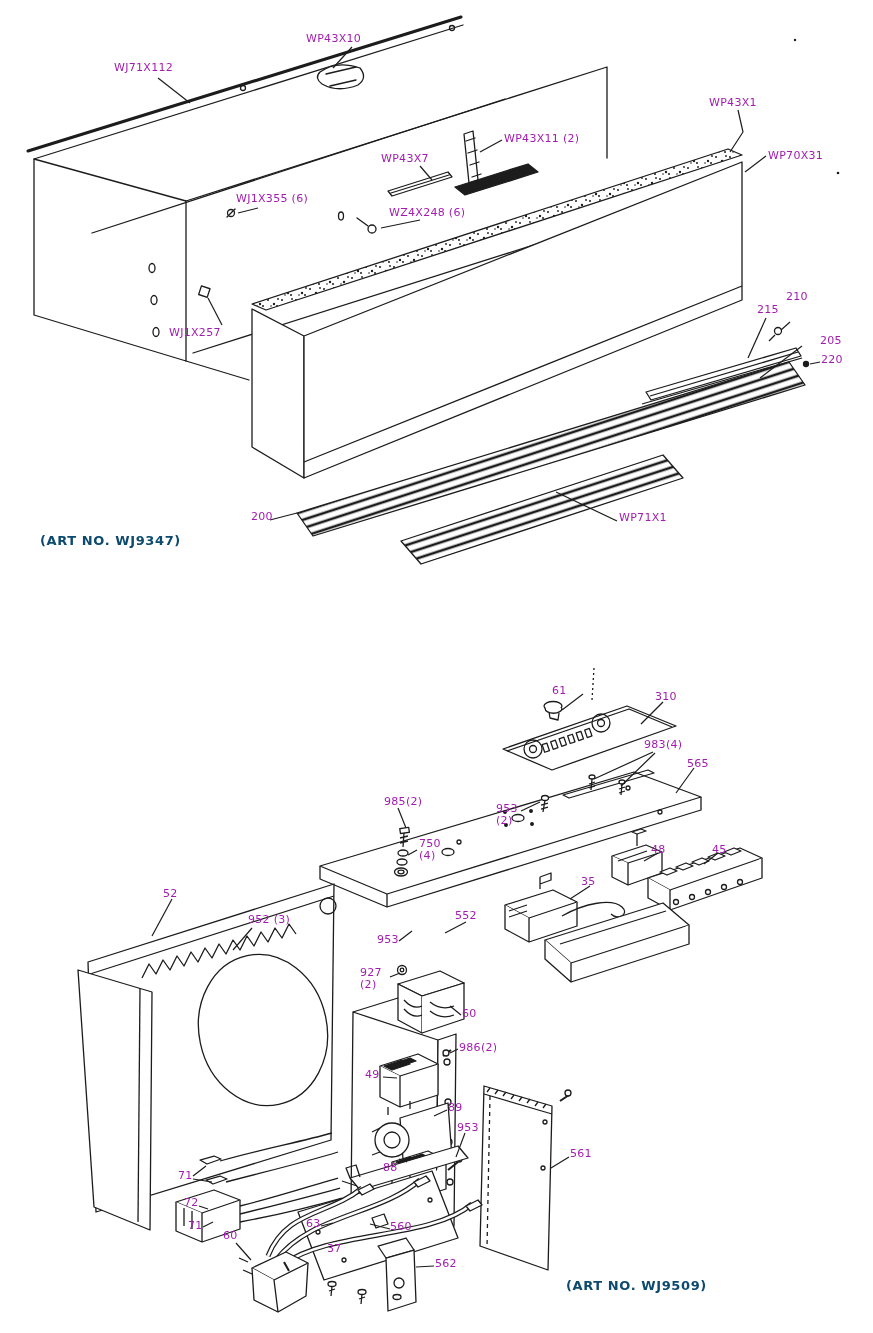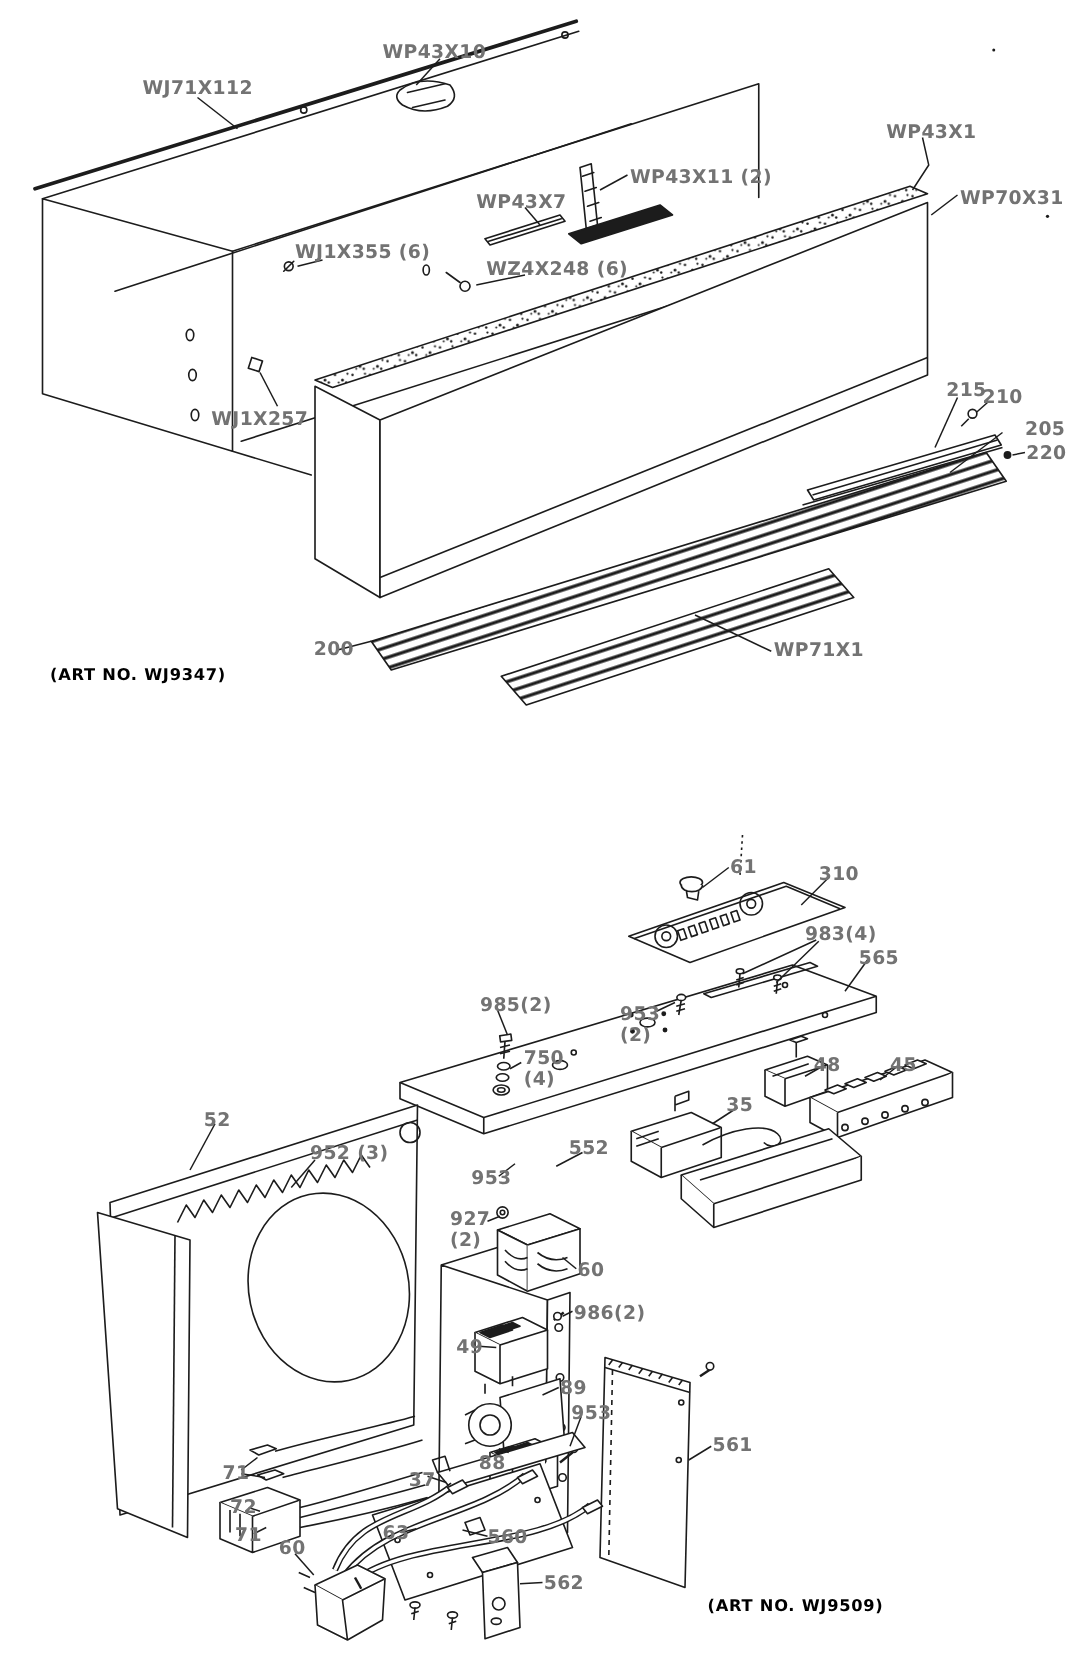--- a/index.html
+++ b/index.html
@@ -1,21 +1,21 @@
 <!DOCTYPE html>
 <html><head>
 <meta charset="utf-8">
 <style>
   html,body{margin:0;padding:0;background:#ffffff;}
   .canvas{position:relative;width:873px;height:1333px;background:#ffffff;overflow:hidden;
           font-family:"DejaVu Sans",sans-serif;}
   .canvas svg{position:absolute;left:0;top:0;}
-  .lbl{position:absolute;font-weight:700;font-size:15px;line-height:1.12;color:#737373;
+  .lbl{position:absolute;font-weight:400;font-size:11px;line-height:1.12;color:#a21caf;
        white-space:pre-line;letter-spacing:.3px;}
-  .artno{position:absolute;font-weight:700;font-size:13px;color:#000000;letter-spacing:.6px;}
+  .artno{position:absolute;font-weight:700;font-size:13px;color:#0c4a6e;letter-spacing:.6px;}
 </style>
 </head>
 <body>
 
 <div class="canvas">
 
 <svg width="873" height="1333" viewBox="0 0 873 1333">
   <defs>
     <pattern id="slats" width="8" height="8" patternUnits="userSpaceOnUse" patternTransform="rotate(72)">
       <rect width="8" height="8" fill="#ffffff"></rect>
@@ -353,28 +353,28 @@
   <span class="lbl" style="left:306px;top:33px">WP43X10</span>
   <span class="lbl" style="left:114px;top:62px">WJ71X112</span>
   <span class="lbl" style="left:504px;top:133px">WP43X11 (2)</span>
   <span class="lbl" style="left:709px;top:97px">WP43X1</span>
   <span class="lbl" style="left:768px;top:150px">WP70X31</span>
   <span class="lbl" style="left:381px;top:153px">WP43X7</span>
   <span class="lbl" style="left:236px;top:193px">WJ1X355 (6)</span>
   <span class="lbl" style="left:389px;top:207px">WZ4X248 (6)</span>
   <span class="lbl" style="left:169px;top:327px">WJ1X257</span>
   <span class="lbl" style="left:757px;top:304px">215</span>
-  <span class="lbl" style="left:786px;top:309px">210</span>
+  <span class="lbl" style="left:786px;top:291px">210</span>
   <span class="lbl" style="left:820px;top:335px">205</span>
   <span class="lbl" style="left:821px;top:354px">220</span>
   <span class="lbl" style="left:251px;top:511px">200</span>
   <span class="lbl" style="left:619px;top:512px">WP71X1</span>
   <span class="artno" style="left:40px;top:533px">(ART NO. WJ9347)</span>
 
-  <span class="lbl" style="left:584px;top:685px">61</span>
+  <span class="lbl" style="left:552px;top:685px">61</span>
   <span class="lbl" style="left:655px;top:691px">310</span>
   <span class="lbl" style="left:644px;top:739px">983(4)</span>
   <span class="lbl" style="left:687px;top:758px">565</span>
   <span class="lbl" style="left:384px;top:796px">985(2)</span>
   <span class="lbl" style="left:496px;top:803px">953
 (2)</span>
   <span class="lbl" style="left:419px;top:838px">750
 (4)</span>
   <span class="lbl" style="left:651px;top:844px">48</span>
   <span class="lbl" style="left:712px;top:844px">45</span>
@@ -387,21 +387,21 @@
 (2)</span>
   <span class="lbl" style="left:462px;top:1008px">60</span>
   <span class="lbl" style="left:459px;top:1042px">986(2)</span>
   <span class="lbl" style="left:365px;top:1069px">49</span>
   <span class="lbl" style="left:448px;top:1102px">89</span>
   <span class="lbl" style="left:457px;top:1122px">953</span>
   <span class="lbl" style="left:383px;top:1162px">88</span>
   <span class="lbl" style="left:178px;top:1170px">71</span>
   <span class="lbl" style="left:184px;top:1197px">72</span>
   <span class="lbl" style="left:188px;top:1220px">71</span>
-  <span class="lbl" style="left:327px;top:1176px">37</span>
+  <span class="lbl" style="left:327px;top:1243px">37</span>
   <span class="lbl" style="left:306px;top:1218px">63</span>
   <span class="lbl" style="left:223px;top:1230px">60</span>
   <span class="lbl" style="left:390px;top:1221px">560</span>
   <span class="lbl" style="left:435px;top:1258px">562</span>
   <span class="lbl" style="left:570px;top:1148px">561</span>
   <span class="artno" style="left:566px;top:1278px">(ART NO. WJ9509)</span>
 </div>
 
 </div>
 

